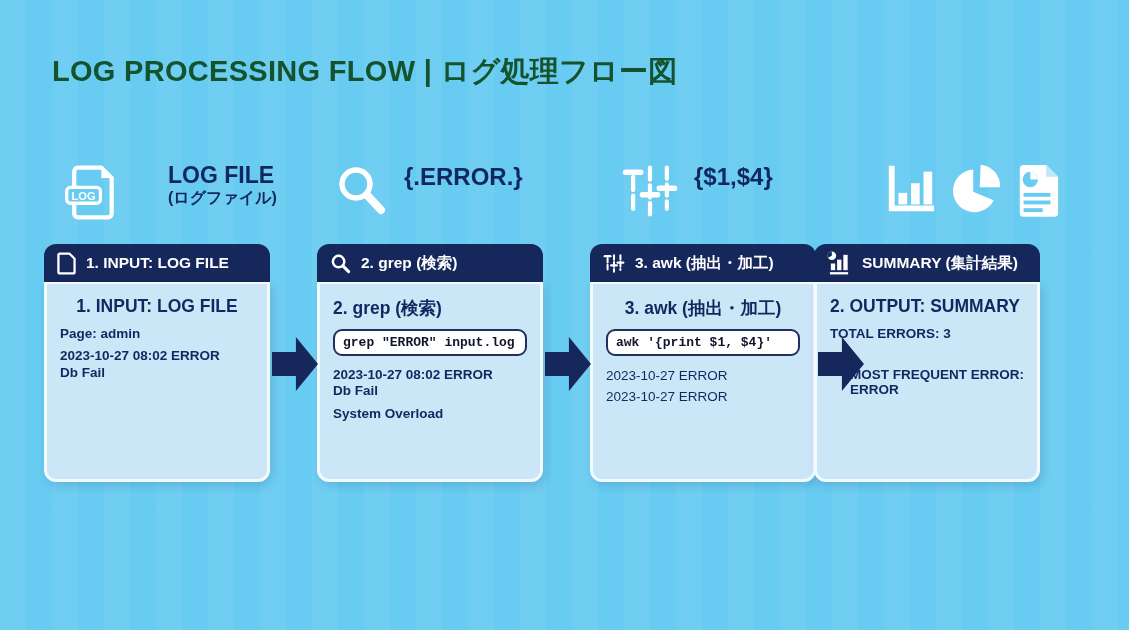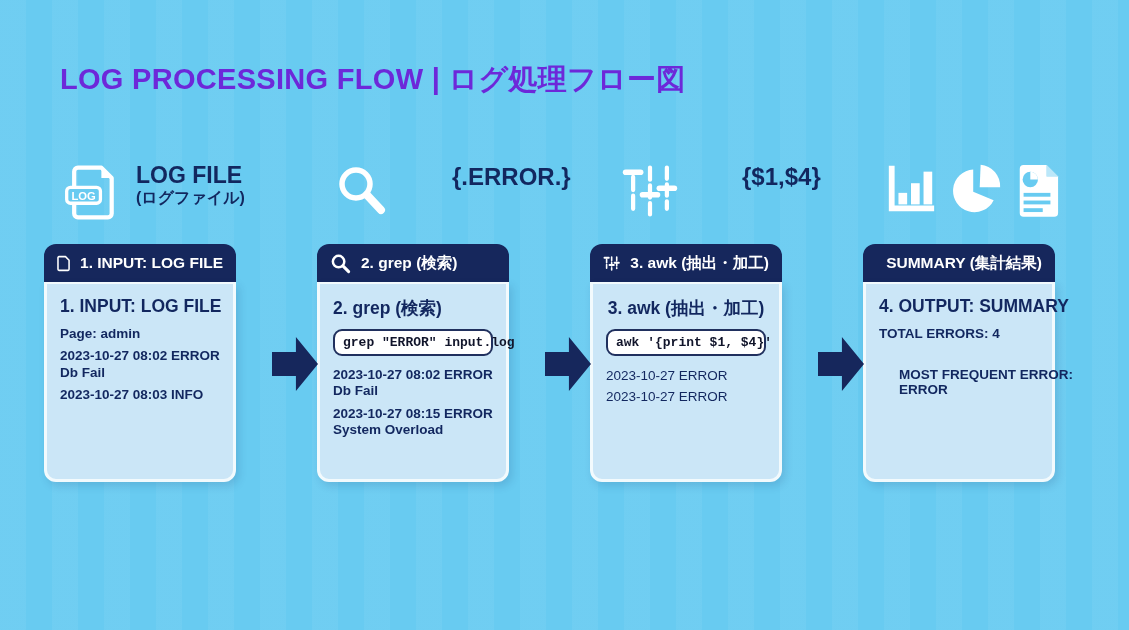--- a/index.html
+++ b/index.html
@@ -7,30 +7,30 @@
     position:relative; width:1129px; height:630px; overflow:hidden;
     background:#68cbf1;
     font-family:"Liberation Sans", sans-serif;
   }
   .canvas::before{
     content:""; position:absolute; inset:0;
     background:repeating-linear-gradient(90deg, rgba(255,255,255,.05) 0 26px, rgba(255,255,255,0) 26px 52px);
     pointer-events:none;
   }
   .title{
-    position:absolute; left:44px; top:44px; margin:16px;
-    font-size:29px; font-weight:bold; color:#6d28d9; letter-spacing:.3px;
+    position:absolute; left:44px; top:44px; margin:8px;
+    font-size:29px; font-weight:bold; color:#14532d; letter-spacing:.3px;
   }
   .iconrow{position:absolute; top:163px; height:84px; display:flex; align-items:flex-start; gap:14px;}
-  .iconlabel{display:flex; flex-direction:column; justify-content:center; color:#12275f;}
+  .iconlabel{display:flex; flex-direction:column; justify-content:center; color:#12275f;margin-left:32px;}
   .iconlabel .big{font-size:23px; font-weight:bold; line-height:1.08;}
   .iconlabel .sub{font-size:16px; font-weight:bold;}
-  .annot{font-size:24px; font-weight:bold; color:#12275f;margin-left:48px;}
-
-  .card{position:absolute; top:244px; width:192px;}
+  .annot{font-size:24px; font-weight:bold; color:#12275f;}
+
+  .card{position:absolute; top:244px; width:226px;}
   .card-header{
     height:38px; background:#16275c; border-radius:12px 12px 0 0;
     display:flex; align-items:center; gap:10px; padding:0 13px;
     color:#ffffff; font-weight:bold; font-size:15.5px; white-space:nowrap;
   }
   .card-body{
     height:200px; background:#cbe6f7;
     border:3px solid #f2fafd; border-top-width:2px;
     border-radius:0 0 12px 12px; box-sizing:border-box;
     padding:8px 13px; color:#12275f;
@@ -127,42 +127,40 @@
     <div class="card-body">
       <div class="body-title center">1. INPUT: LOG FILE</div>
       <div class="entry">
         <div>Page: admin</div>
       </div>
       <div class="entry">
         <div>2023-10-27 08:02 ERROR</div>
         <div>Db Fail</div>
       </div>
       <div class="entry">
-        <div>2023-10-27 08:03 INFO</div>
       </div>
     </div>
   </div>
 
   <div class="card" style="left:317px">
     <div class="card-header">
       <svg width="21" height="21" viewBox="0 0 22 22">
         <circle cx="9" cy="9" r="6" fill="none" stroke="#ffffff" stroke-width="2.6"></circle>
         <line x1="13.5" y1="13.5" x2="19.5" y2="19.5" stroke="#ffffff" stroke-width="3.2" stroke-linecap="round"></line>
       </svg>
       <span>2. grep (検索)</span>
     </div>
     <div class="card-body">
       <div class="body-title">2. grep (検索)</div>
       <code class="codebox">grep "ERROR" input.log</code>
       <div class="entry">
         <div>2023-10-27 08:02 ERROR</div>
         <div>Db Fail</div>
       </div>
       <div class="entry">
-        <div>2023-10-27 08:15 ERROR</div>
         <div>System Overload</div>
       </div>
     </div>
   </div>
 
   <div class="card" style="left:590px">
     <div class="card-header">
       <svg width="22" height="21" viewBox="0 0 24 22">
         <line x1="5" y1="5" x2="5" y2="20" stroke="#ffffff" stroke-width="2.2" stroke-dasharray="5 2.5" stroke-linecap="round"></line>
         <line x1="2" y1="3" x2="8" y2="3" stroke="#ffffff" stroke-width="2.6" stroke-linecap="round"></line>
@@ -174,35 +172,35 @@
       <span>3. awk (抽出・加工)</span>
     </div>
     <div class="card-body">
       <div class="body-title center">3. awk (抽出・加工)</div>
       <code class="codebox">awk '{print $1, $4}'</code>
       <div class="oneline">2023-10-27 ERROR</div>
       <div class="oneline">2023-10-27 ERROR</div>
     </div>
   </div>
 
-  <div class="card" style="left:863px">
+  <div class="card" style="left:814px">
     <div class="card-header">
       <svg width="25" height="24" viewBox="0 0 26 25">
         <circle cx="5" cy="5" r="4.5" fill="#ffffff"></circle>
         <path d="M5 5 L5 .5 A4.5 4.5 0 0 0 1 7 Z" fill="#16275c"></path>
         <rect x="4" y="13" width="4.5" height="7" fill="#ffffff"></rect>
         <rect x="10.5" y="9" width="4.5" height="11" fill="#ffffff"></rect>
         <rect x="17" y="4" width="4.5" height="16" fill="#ffffff"></rect>
         <rect x="3" y="22" width="19" height="2.4" fill="#ffffff"></rect>
       </svg>
       <span>SUMMARY (集計結果)</span>
     </div>
     <div class="card-body">
-      <div class="body-title">4. OUTPUT: SUMMARY</div>
-      <div class="stat">TOTAL ERRORS: 4</div>
+      <div class="body-title">2. OUTPUT: SUMMARY</div>
+      <div class="stat">TOTAL ERRORS: 3</div>
       <div class="stat tight">MOST FREQUENT ERROR:</div>
       <div class="stat tight">ERROR</div>
     </div>
   </div>
 
   <div class="arrow" style="left:272px"></div>
   <div class="arrow" style="left:545px"></div>
   <div class="arrow" style="left:818px"></div>
 
 </div>

